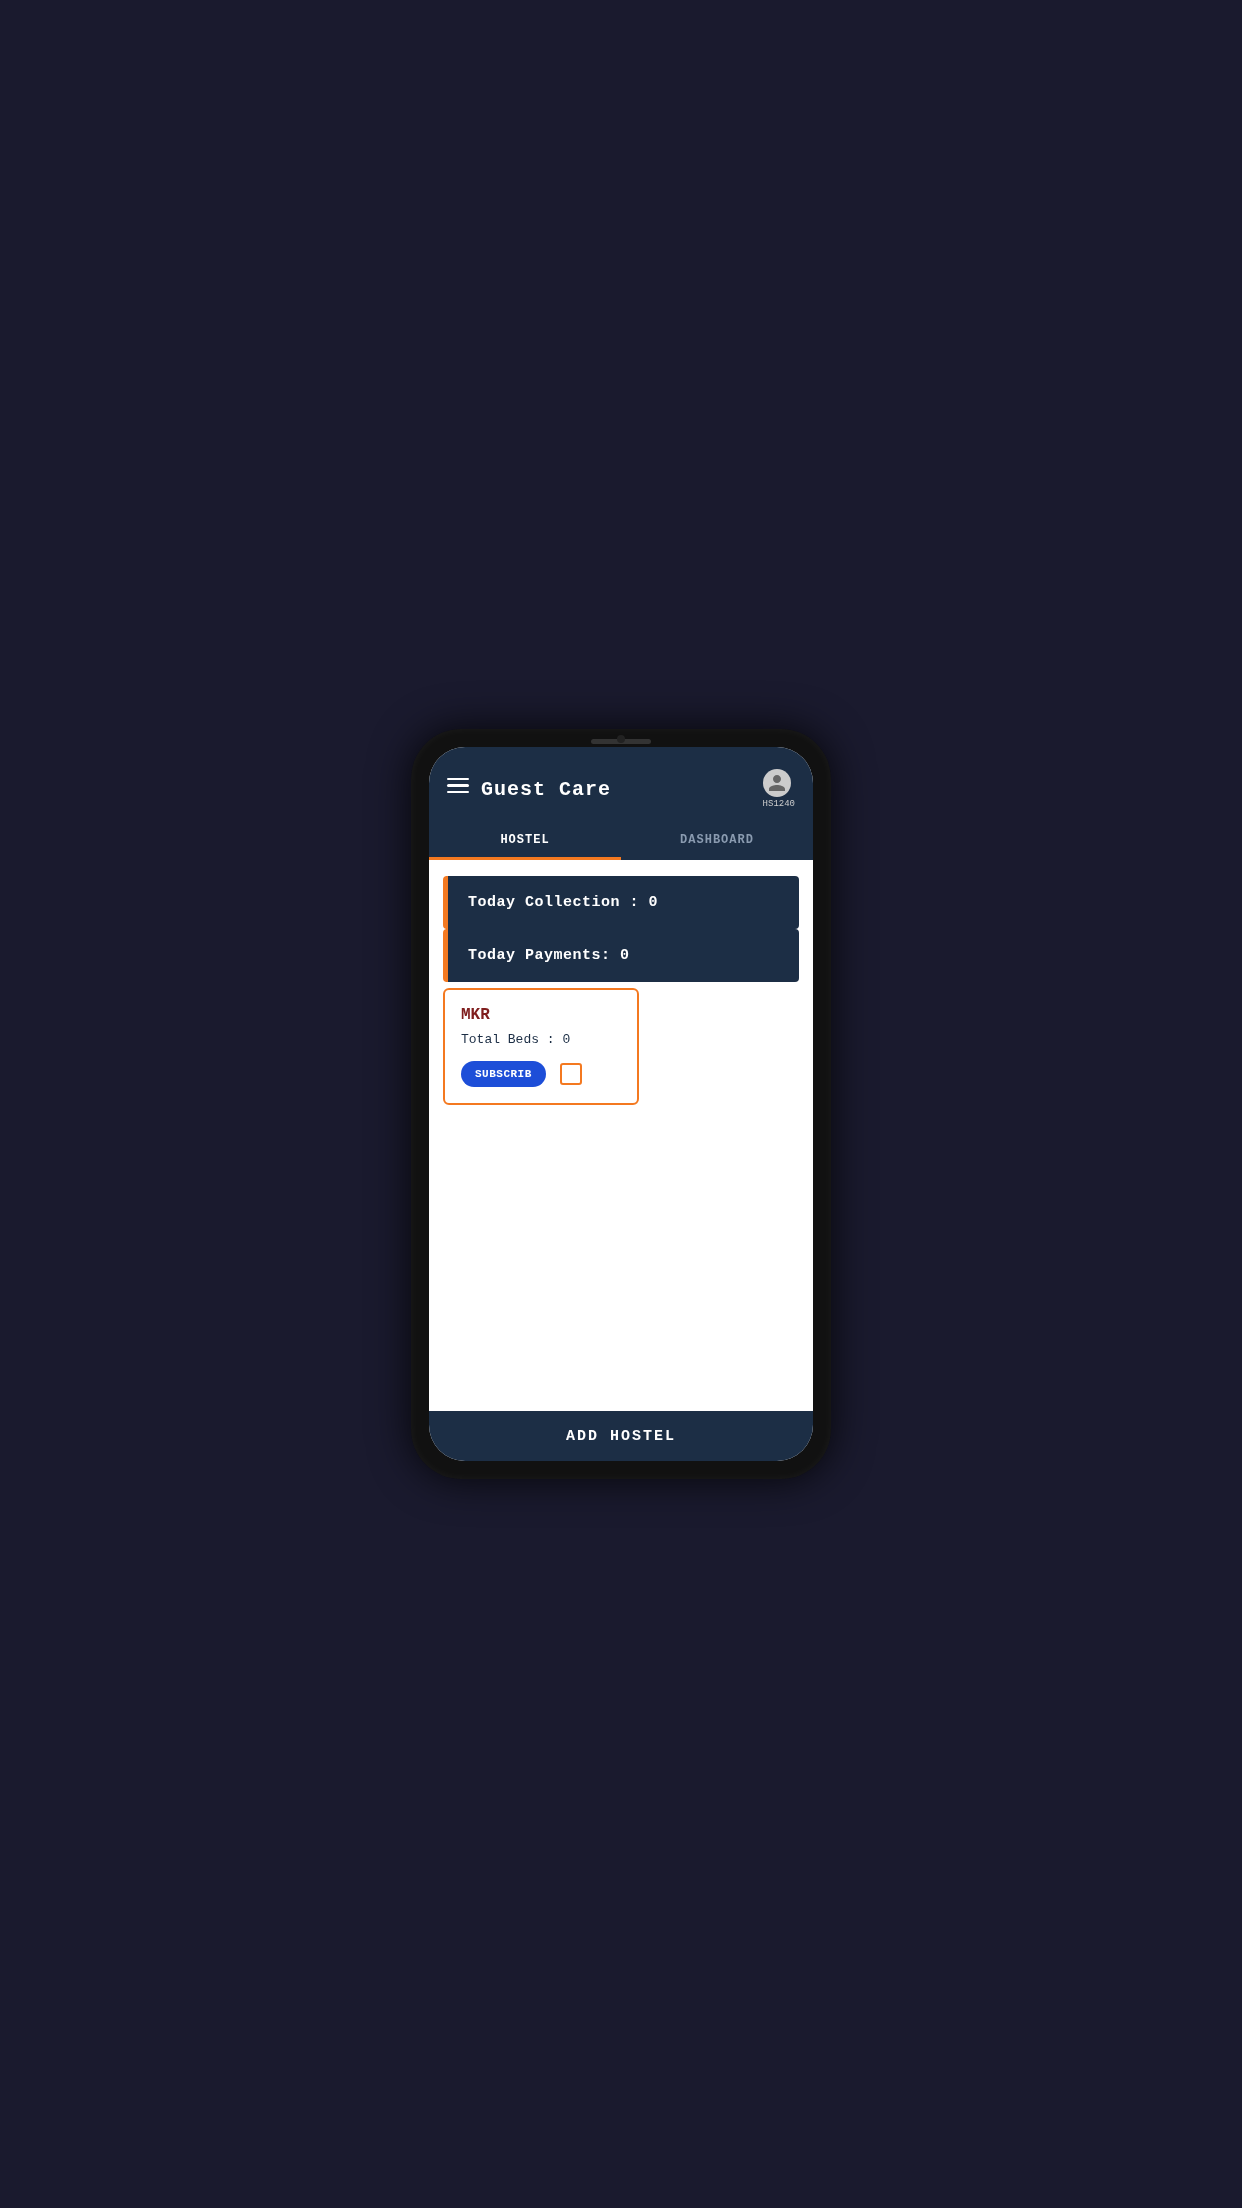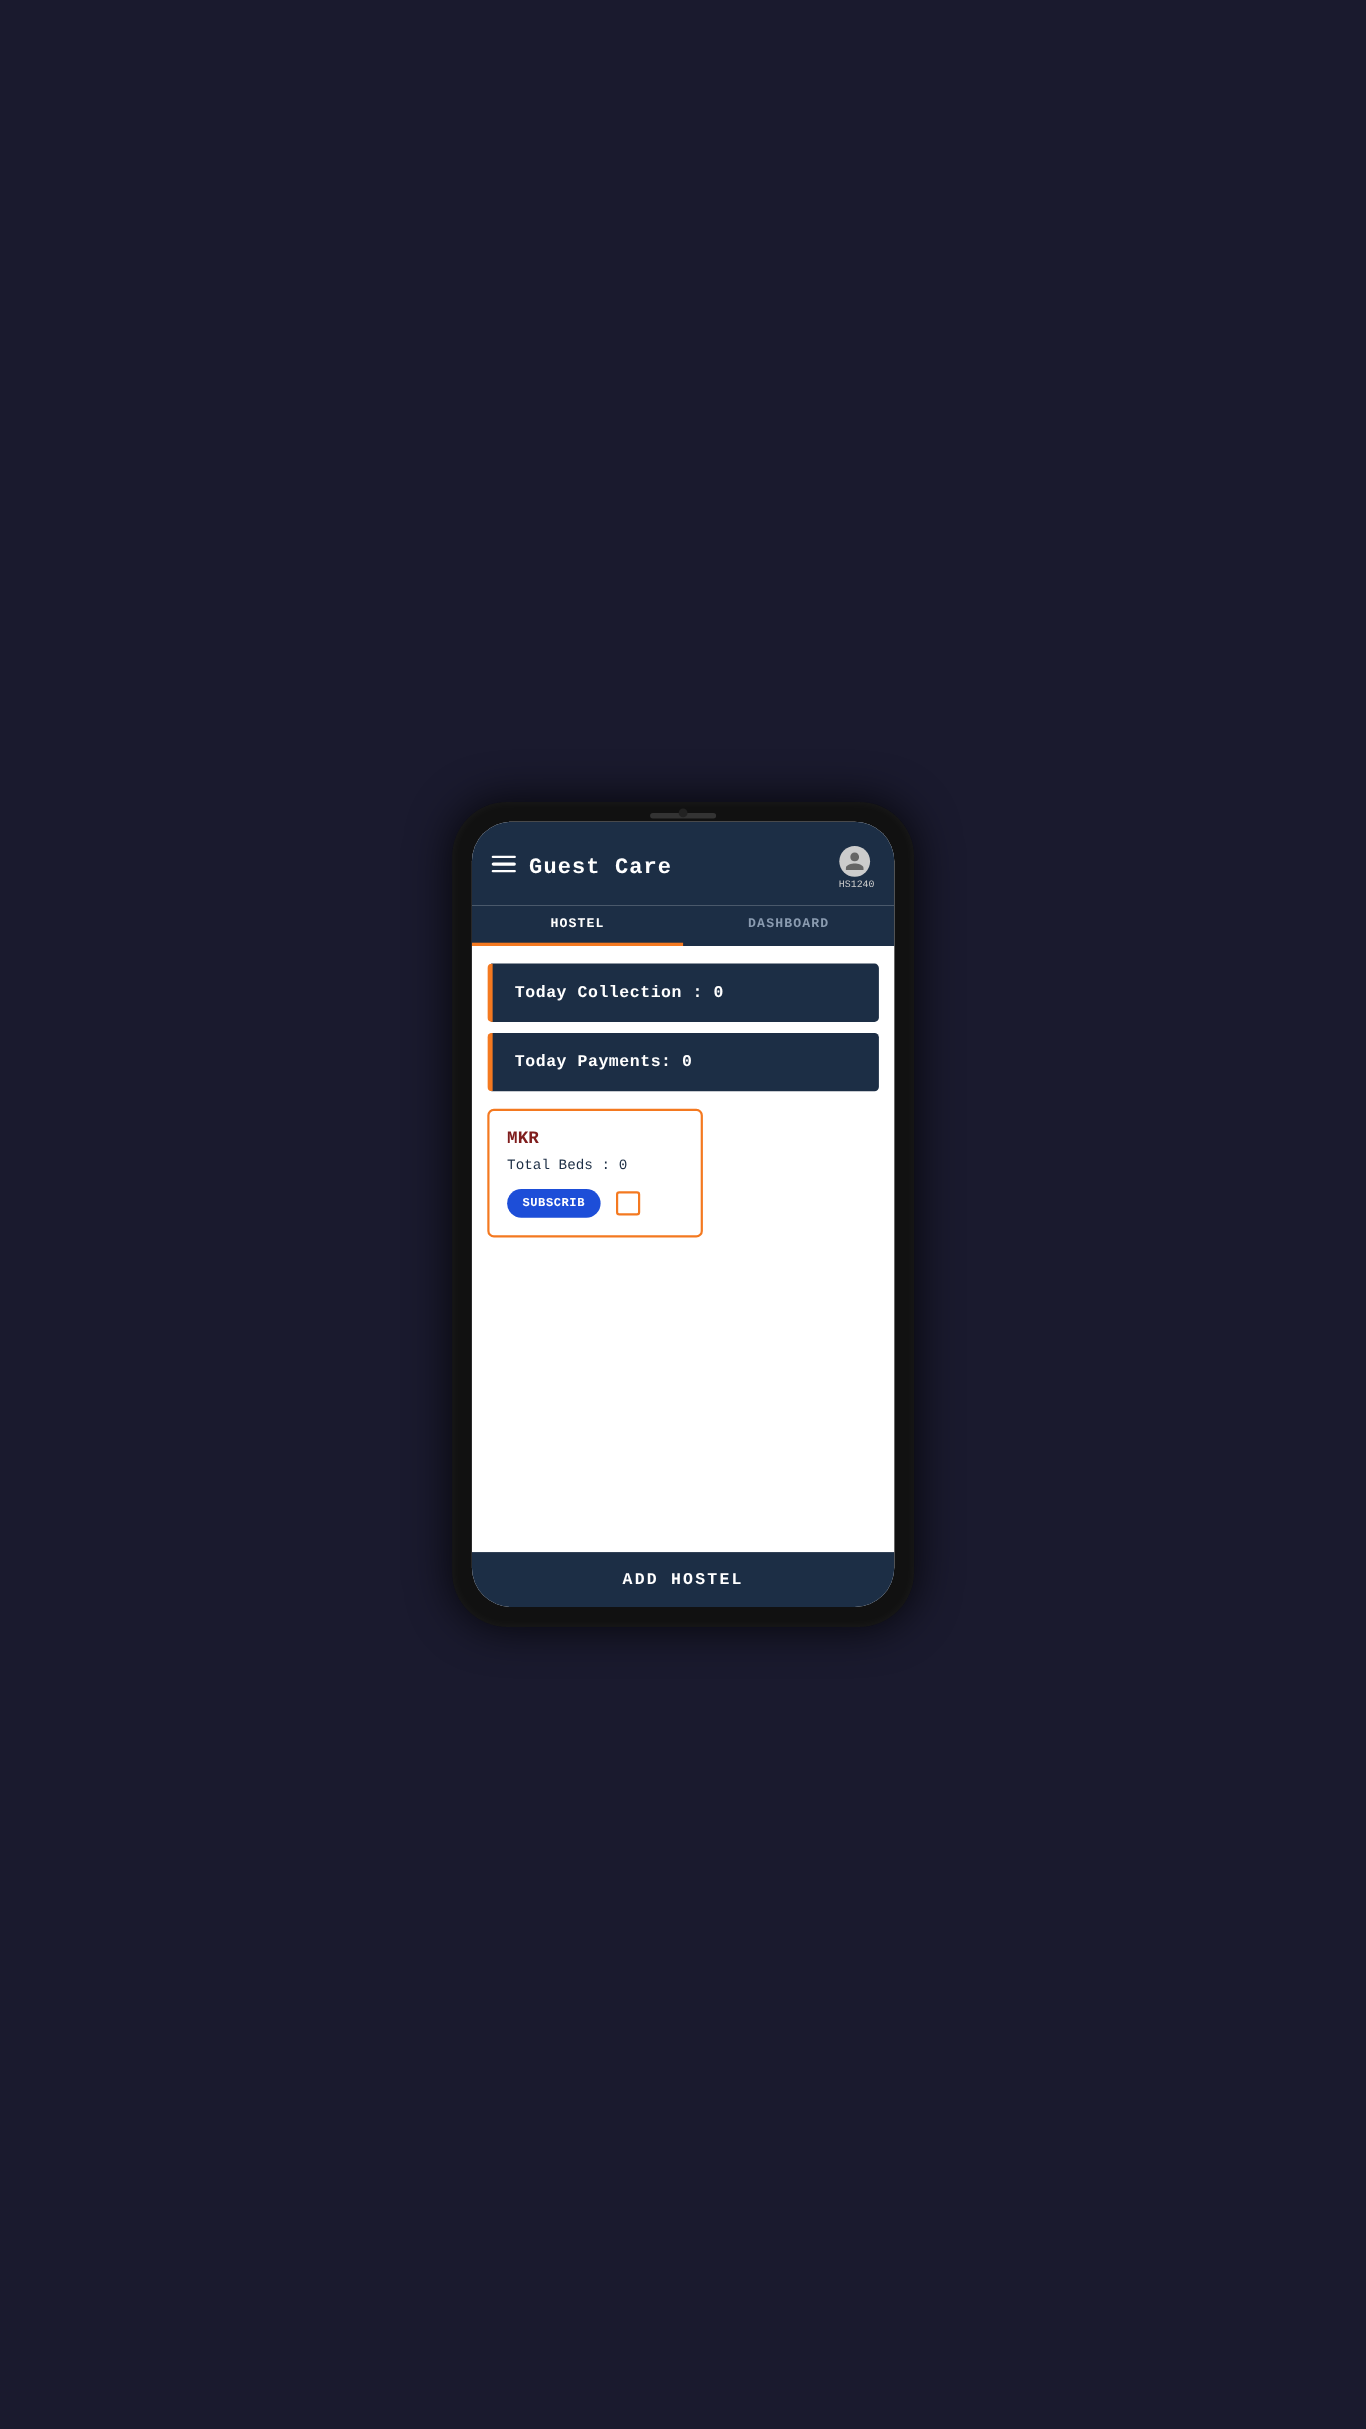--- a/index.html
+++ b/index.html
@@ -164,21 +164,20 @@
     }
 
     
     .content {
       flex: 1;
       background: #fff;
       overflow-y: auto;
       padding: 16px 14px;
       display: flex;
       flex-direction: column;
-      gap: 10px;
     }
 
     
     .stat-card {
       background: #1c2e45;
       border-left: 5px solid #f47920;
       border-radius: 4px;
       padding: 18px 20px;
       color: #fff;
       font-size: 15px;

